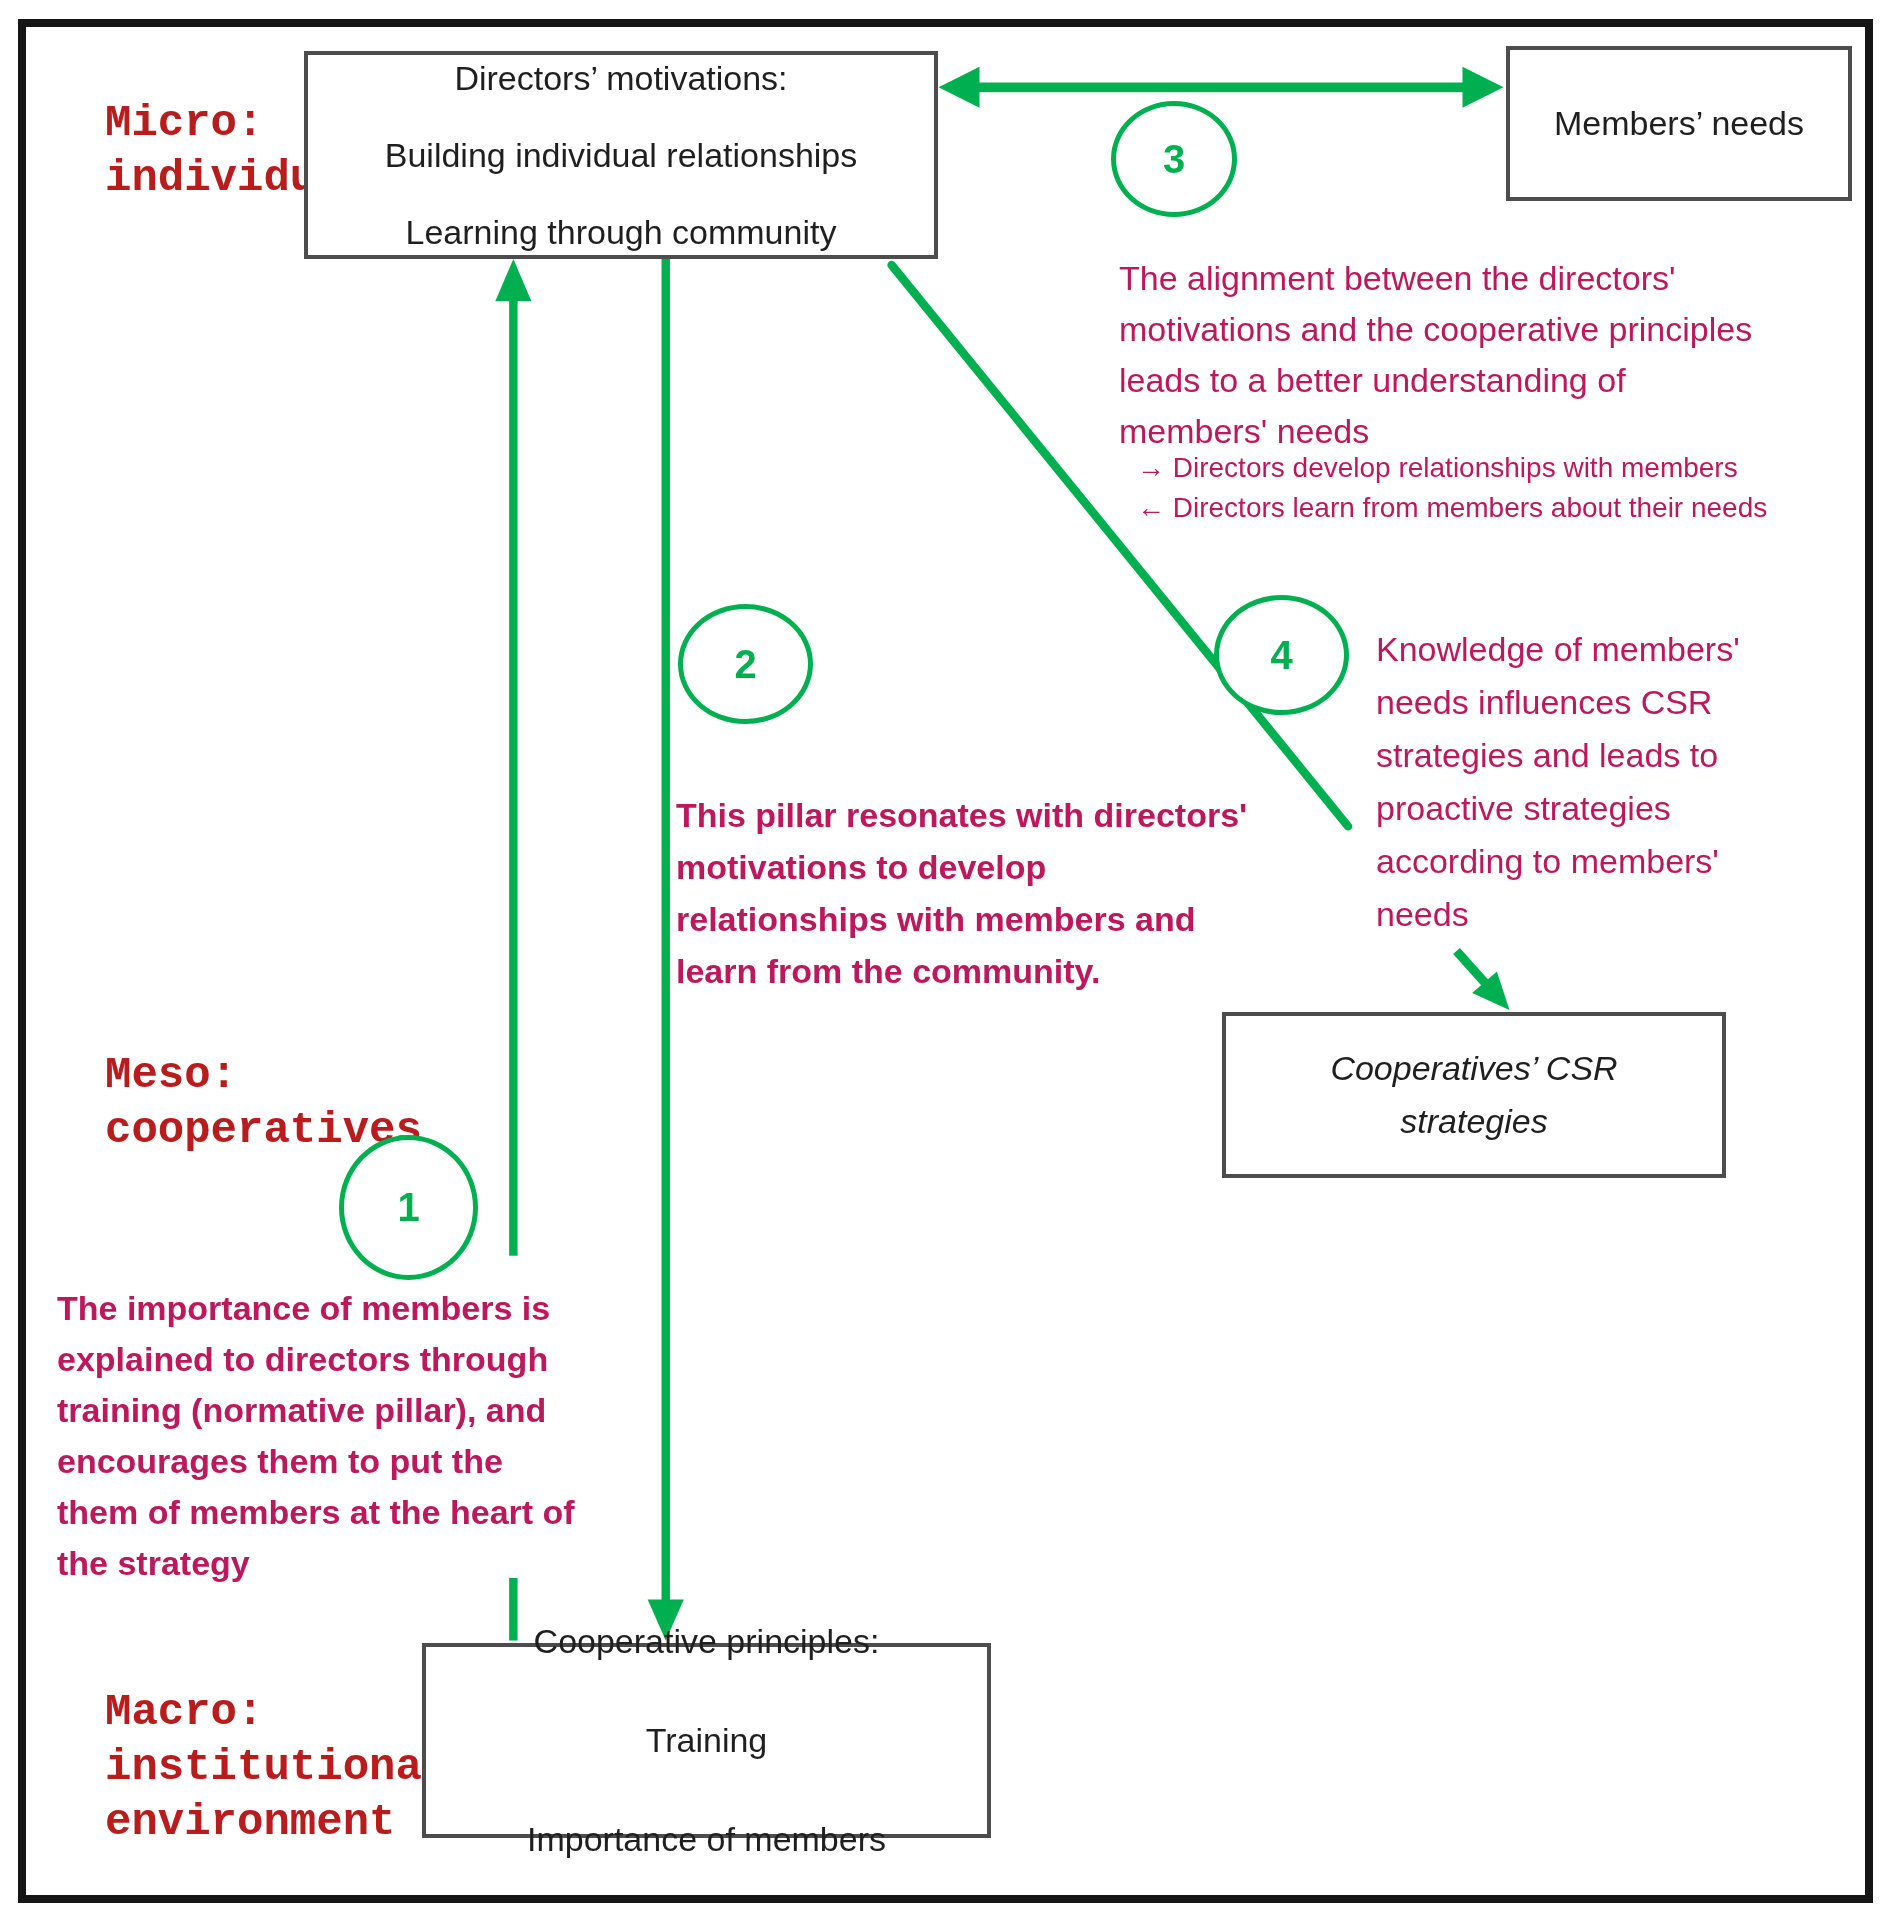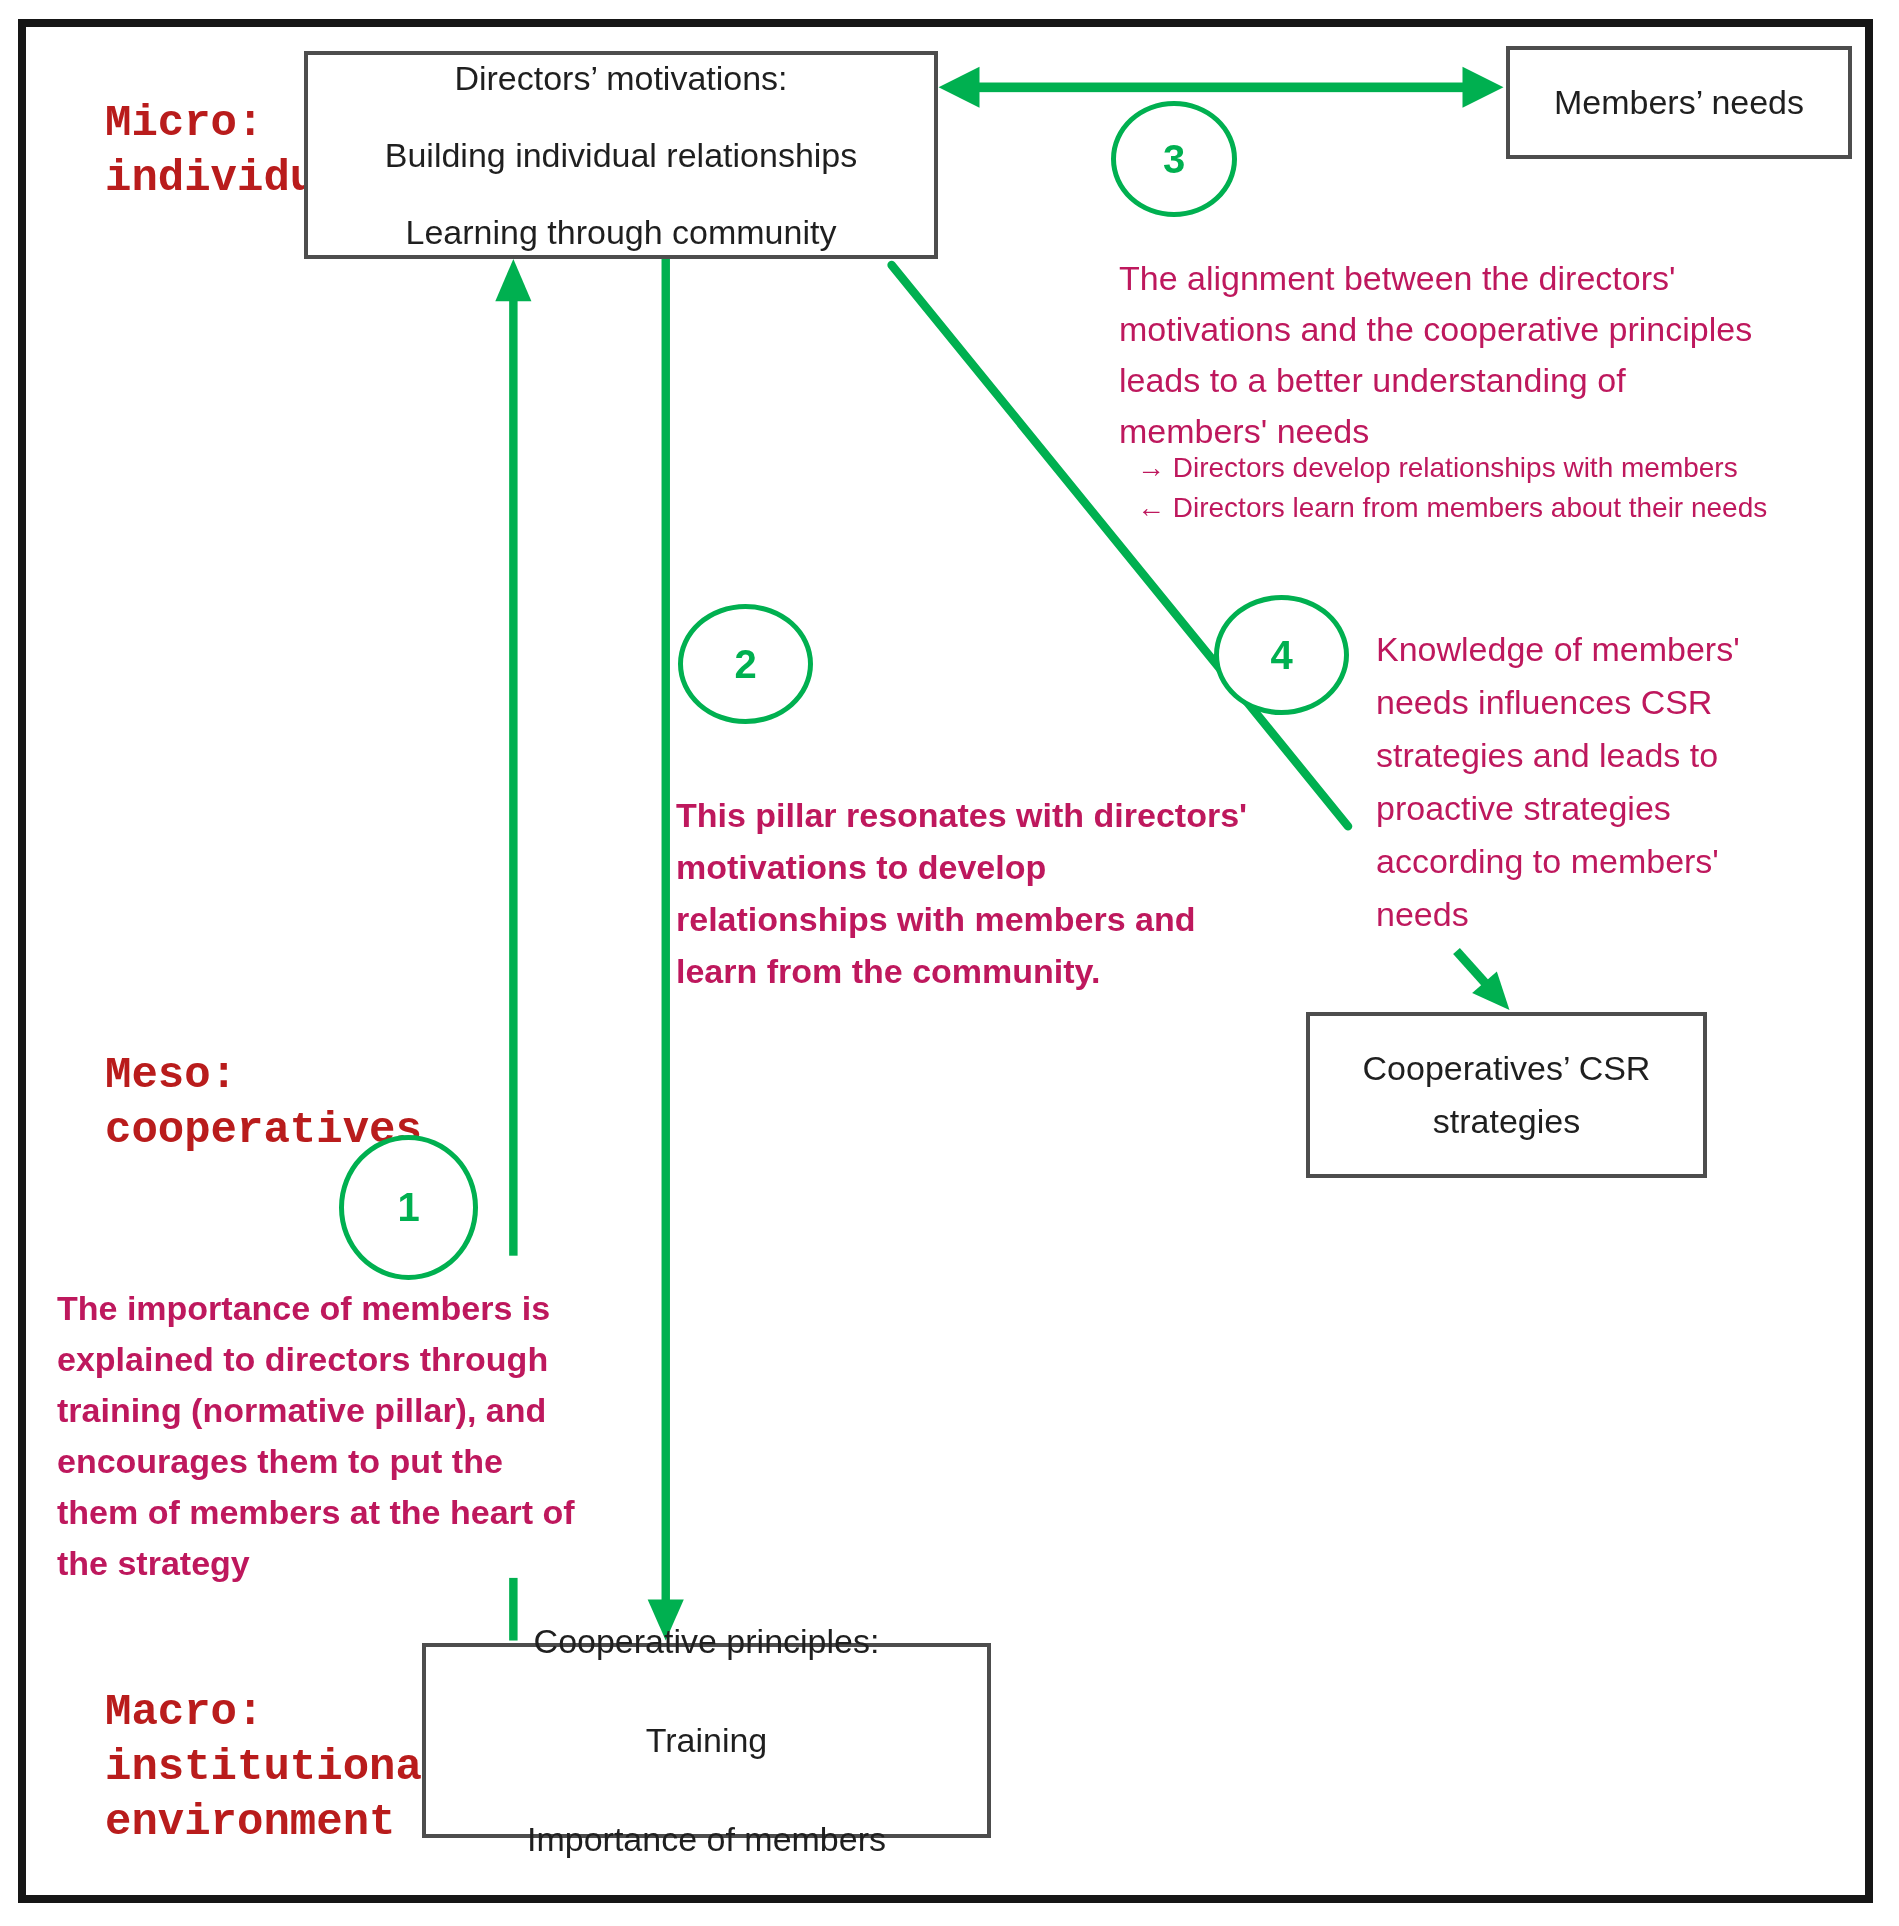--- a/index.html
+++ b/index.html
@@ -39,22 +39,22 @@
     flex-direction: column;
     justify-content: center;
     align-items: center;
     text-align: center;
     color: #1f1f1f;
     font-size: 34px;
     line-height: 53px;
     white-space: nowrap;
   }
   .box-directors  { left: 304px;  top: 51px;   width: 634px; height: 208px; gap: 24px; }
-  .box-members    { left: 1506px; top: 46px;   width: 346px;  height: 113px; justify-content: center; }
-  .box-csr        { left: 1306px; top: 1012px; width: 401px;  height: 166px; }
+  .box-members    { left: 1506px; top: 46px;   width: 346px;  height: 155px; justify-content: center; }
+  .box-csr        { left: 1222px; top: 1012px; width: 504px;  height: 166px; font-style: italic; }
   .box-principles { left: 422px;  top: 1643px; width: 569px;  height: 195px; gap: 46px; }
 
   .level-label {
     position: absolute;
     color: #b91c1c;
     font-size: 44px;
     font-weight: 700;
     line-height: 55px;
     white-space: nowrap;
     font-family: Liberation Mono, monospace;

